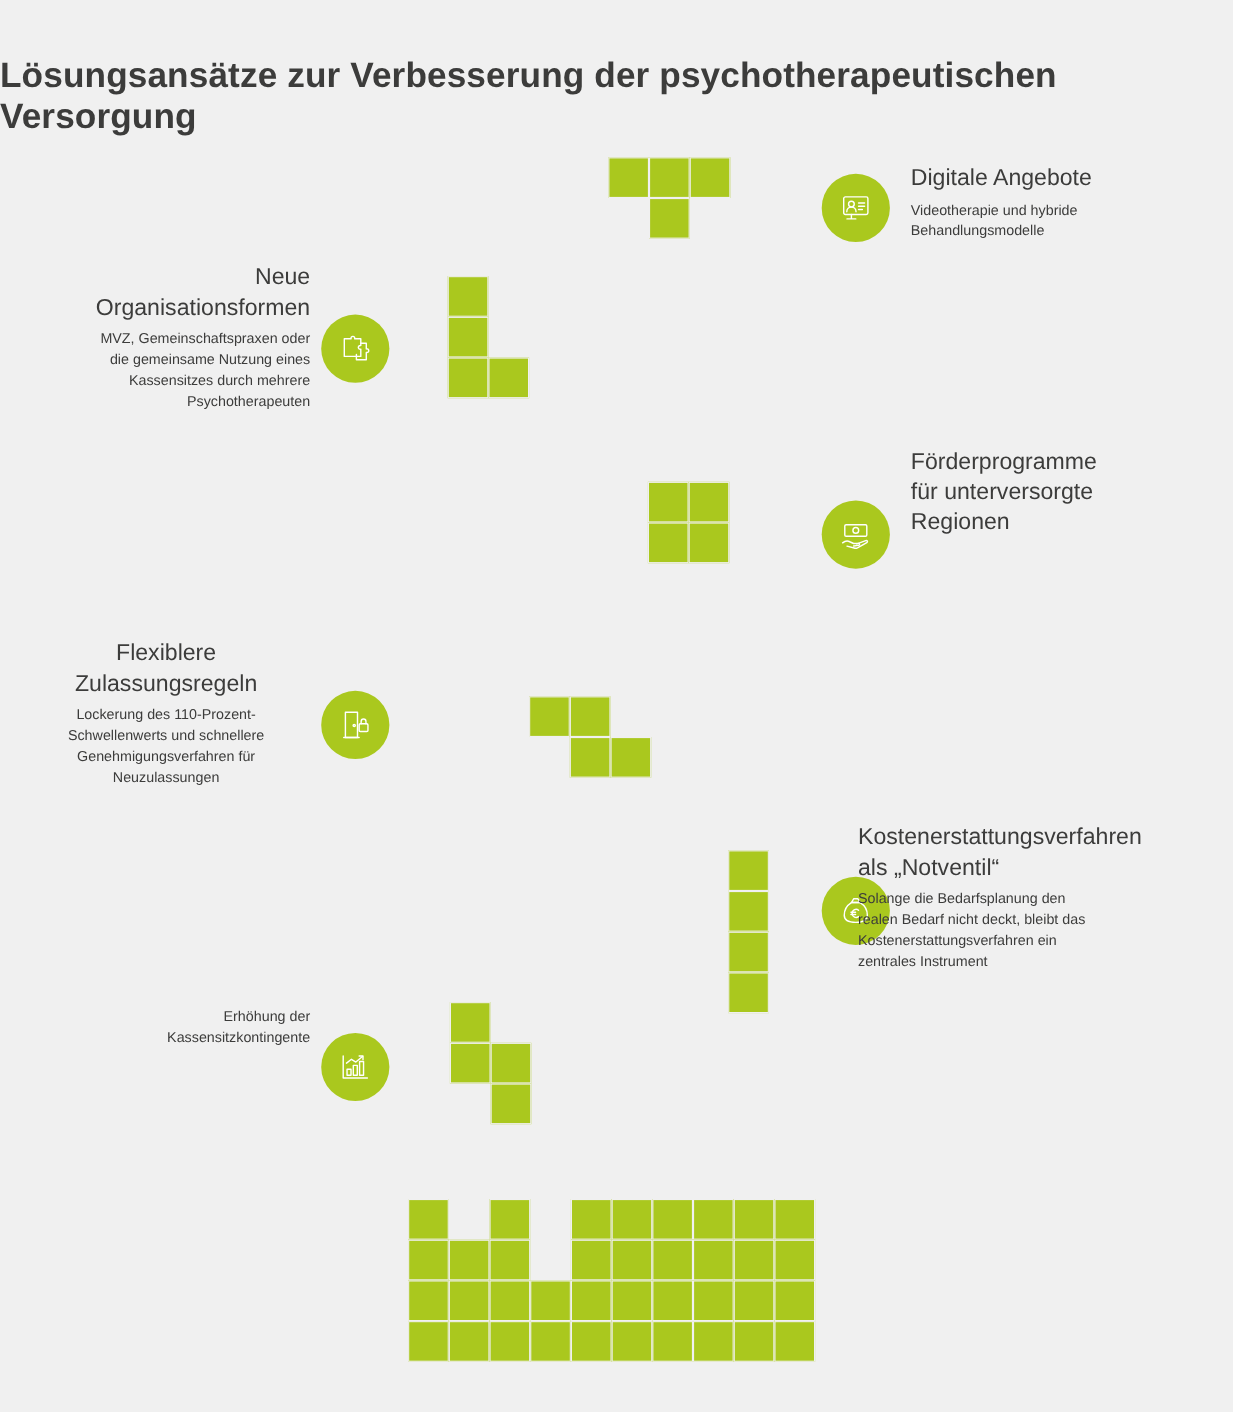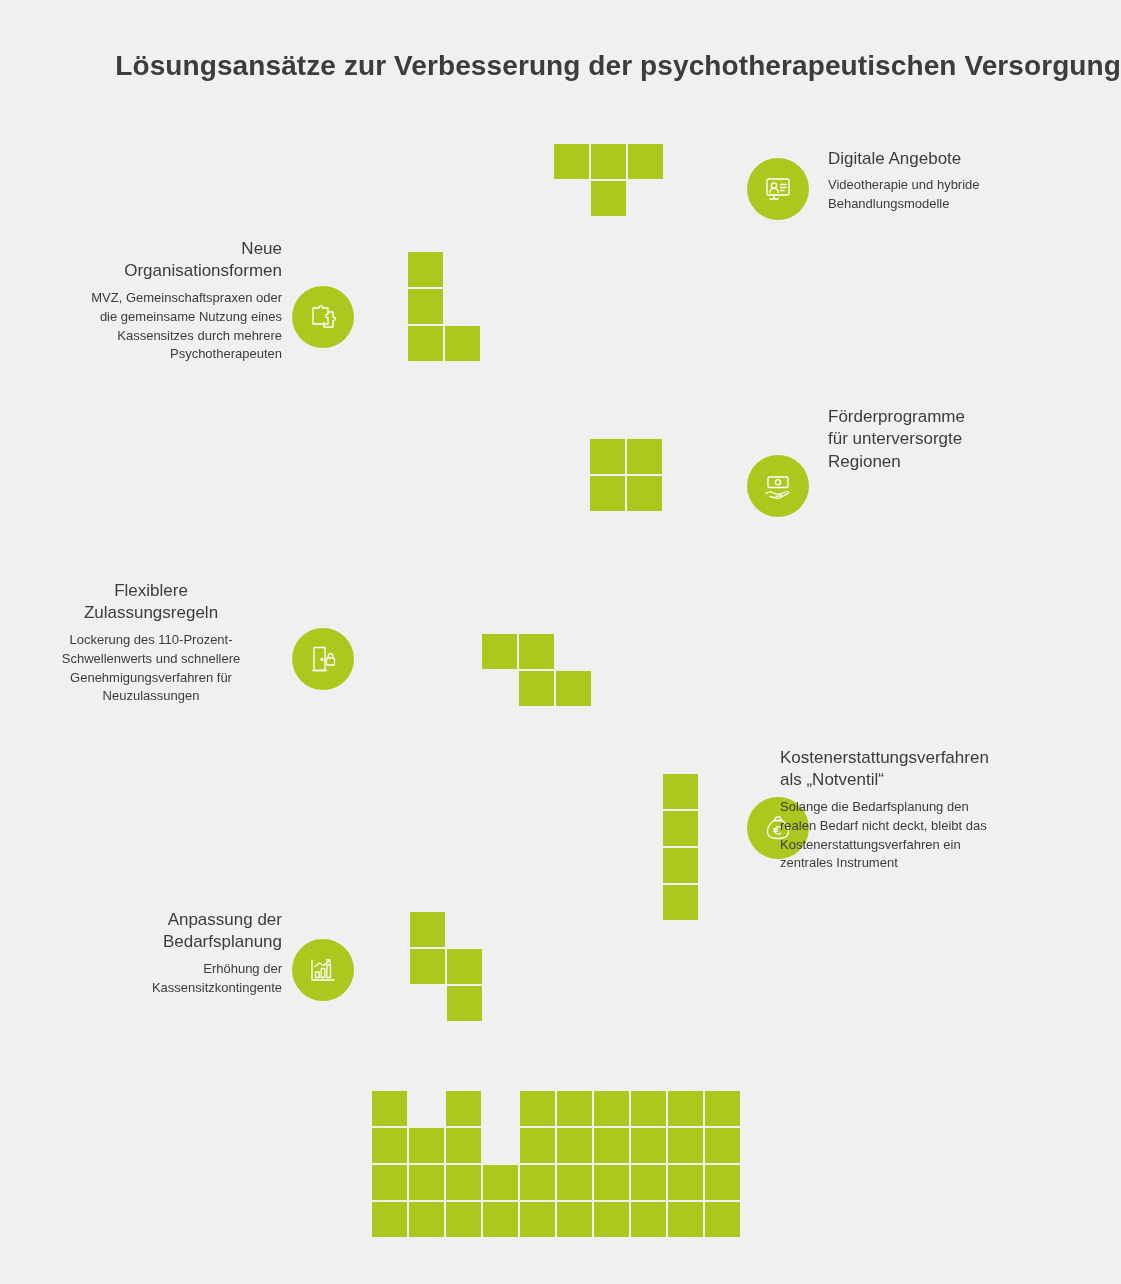--- a/index.html
+++ b/index.html
@@ -18,22 +18,22 @@
   #stage {
     position: relative;
     width: 1121px;
     height: 1284px;
   }
   .title {
     position: absolute;
     left: 0;
     top: 50px;
     width: 1121px;
-    text-align: right;
-    font-size: 28px;
+    text-align: left;
+    font-size: 32px;
     font-weight: bold;
     color: #3c3c3b;
     letter-spacing: 0.1px;
   }
 
   
   .block {
     position: absolute;
     background: #aac81e;
     box-sizing: border-box;
@@ -57,21 +57,21 @@
     display: block;
   }
 
   
   .item-text {
     position: absolute;
   }
   .item-text.right { text-align: left; }
   .item-text.left  { text-align: right; }
   .item-head {
-    font-size: 17px;
+    font-size: 21px;
     font-weight: normal;
     color: #3c3c3b;
     line-height: 1.32;
     white-space: pre-line;
   }
   .item-body {
     font-size: 13px;
     color: #3c3c3b;
     line-height: 1.45;
     white-space: pre-line;
@@ -251,19 +251,17 @@
         <path d="M6 7v20h22"></path>
         <rect x="9.5" y="19" width="3.6" height="5.5"></rect>
         <rect x="15.2" y="15.5" width="3.6" height="9"></rect>
         <rect x="20.9" y="12" width="3.6" height="12.5"></rect>
         <path d="M9 13.5l4.5-3.5 4 2.5 6-5"></path>
         <path d="M20.5 7h3.5v3.3"></path>
       </svg>
     </span>
   </div>
   <div class="item-text left" style="left:20px;top:909px;width:262px;">
-    <div class="item-head">Anpassung der
-Bedarfsplanung</div>
     <div class="item-body">Erhöhung der
 Kassensitzkontingente</div>
   </div>
 
 </div>
 
 </body></html>

